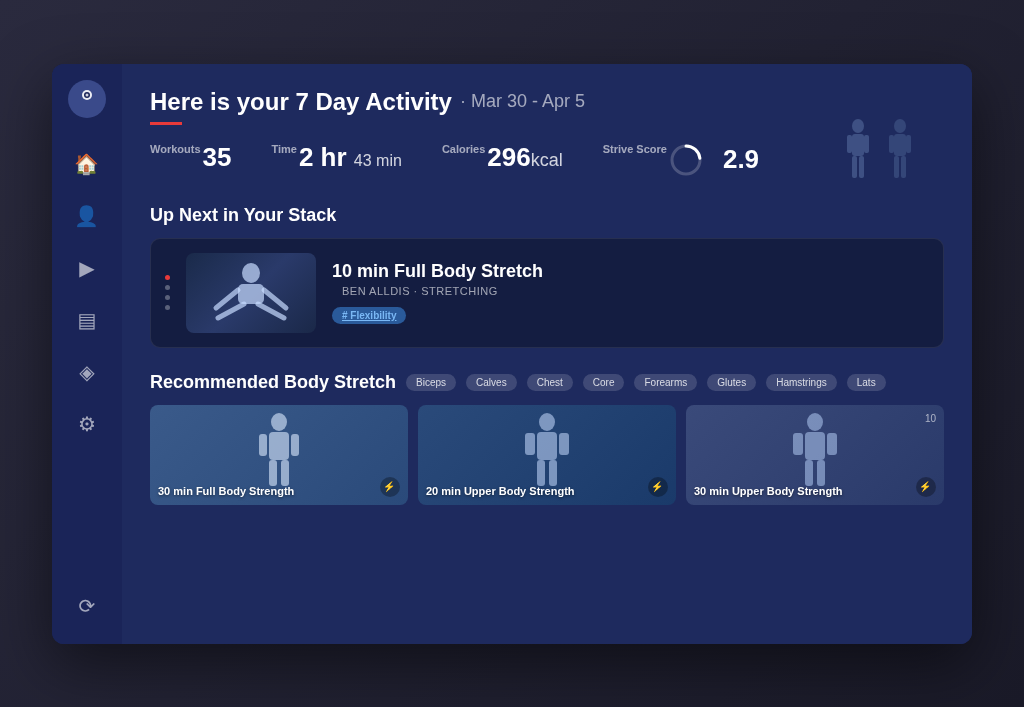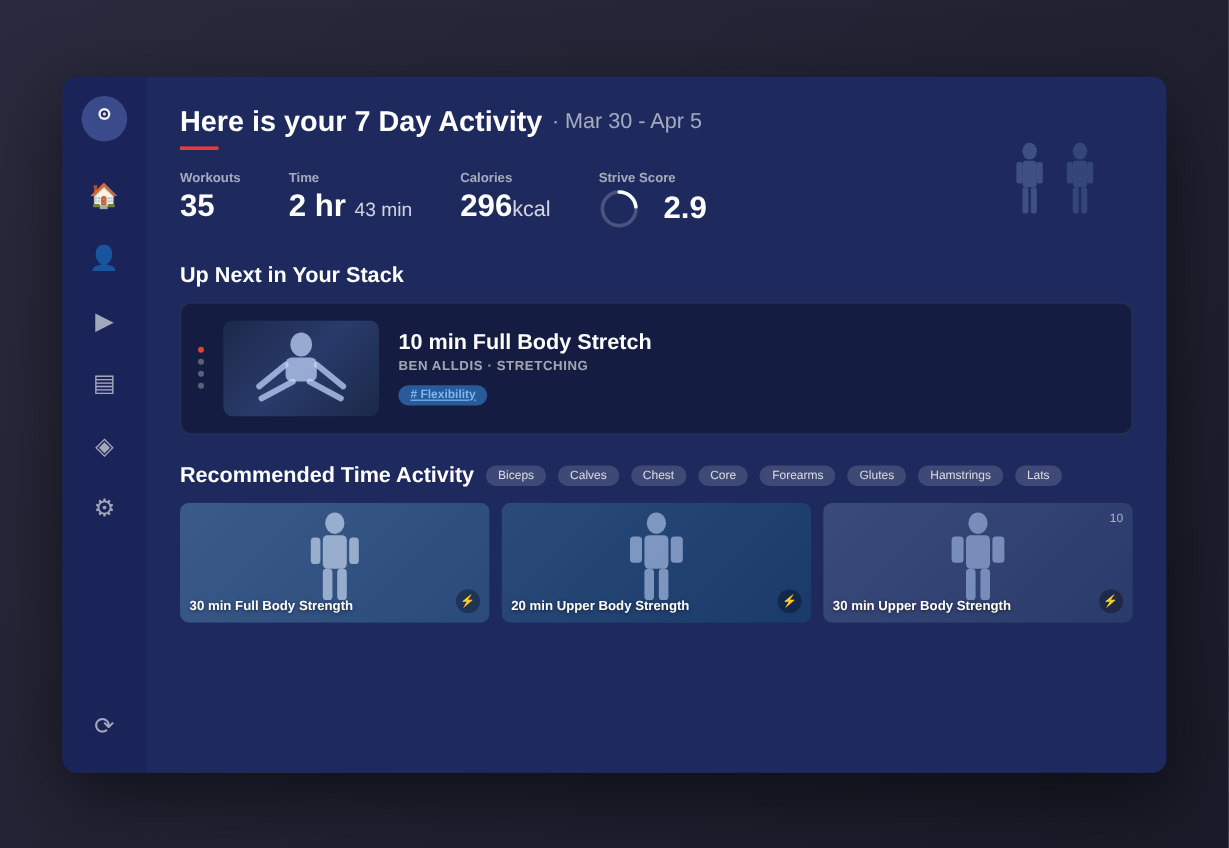--- a/index.html
+++ b/index.html
@@ -123,21 +123,20 @@
     .stats-row {
       display: flex;
       gap: 40px;
       align-items: flex-start;
       margin-bottom: 28px;
       position: relative;
     }
 
     .stat-item {
       display: flex;
-      flex-direction: column;
       gap: 2px;
     }
 
     .stat-label {
       color: rgba(255,255,255,0.6);
       font-size: 11px;
       font-weight: 600;
       text-transform: none;
     }
 
@@ -205,23 +204,24 @@
     .stack-title {
       color: white;
       font-size: 18px;
       font-weight: 700;
       margin-bottom: 3px;
     }
 
     .stack-instructor {
       color: rgba(255,255,255,0.6);
       font-size: 11px;
-      font-weight: 700;
+      font-weight: 400;
       letter-spacing: 0.5px;
       margin-bottom: 8px;
+      margin-left: 10px;
     }
 
     .tag {
       display: inline-block;
       padding: 3px 10px;
       border-radius: 12px;
       font-size: 10px;
       font-weight: 600;
       text-decoration: underline;
     }
@@ -472,21 +472,21 @@
       </div>
 
       <div class="stack-info">
         <div class="stack-title">10 min Full Body Stretch</div>
         <div class="stack-instructor">BEN ALLDIS · STRETCHING</div>
         <span class="tag tag-flexibility"># Flexibility</span>
       </div>
     </div>
 
     <div class="recommended-header">
-      <span class="section-title" style="margin-bottom:0;">Recommended Time Activity</span>
+      <span class="section-title" style="margin-bottom:0;">Recommended Body Stretch</span>
       <span class="filter-tag">Biceps</span>
       <span class="filter-tag">Calves</span>
       <span class="filter-tag">Chest</span>
       <span class="filter-tag">Core</span>
       <span class="filter-tag">Forearms</span>
       <span class="filter-tag">Glutes</span>
       <span class="filter-tag">Hamstrings</span>
       <span class="filter-tag">Lats</span>
     </div>
 

